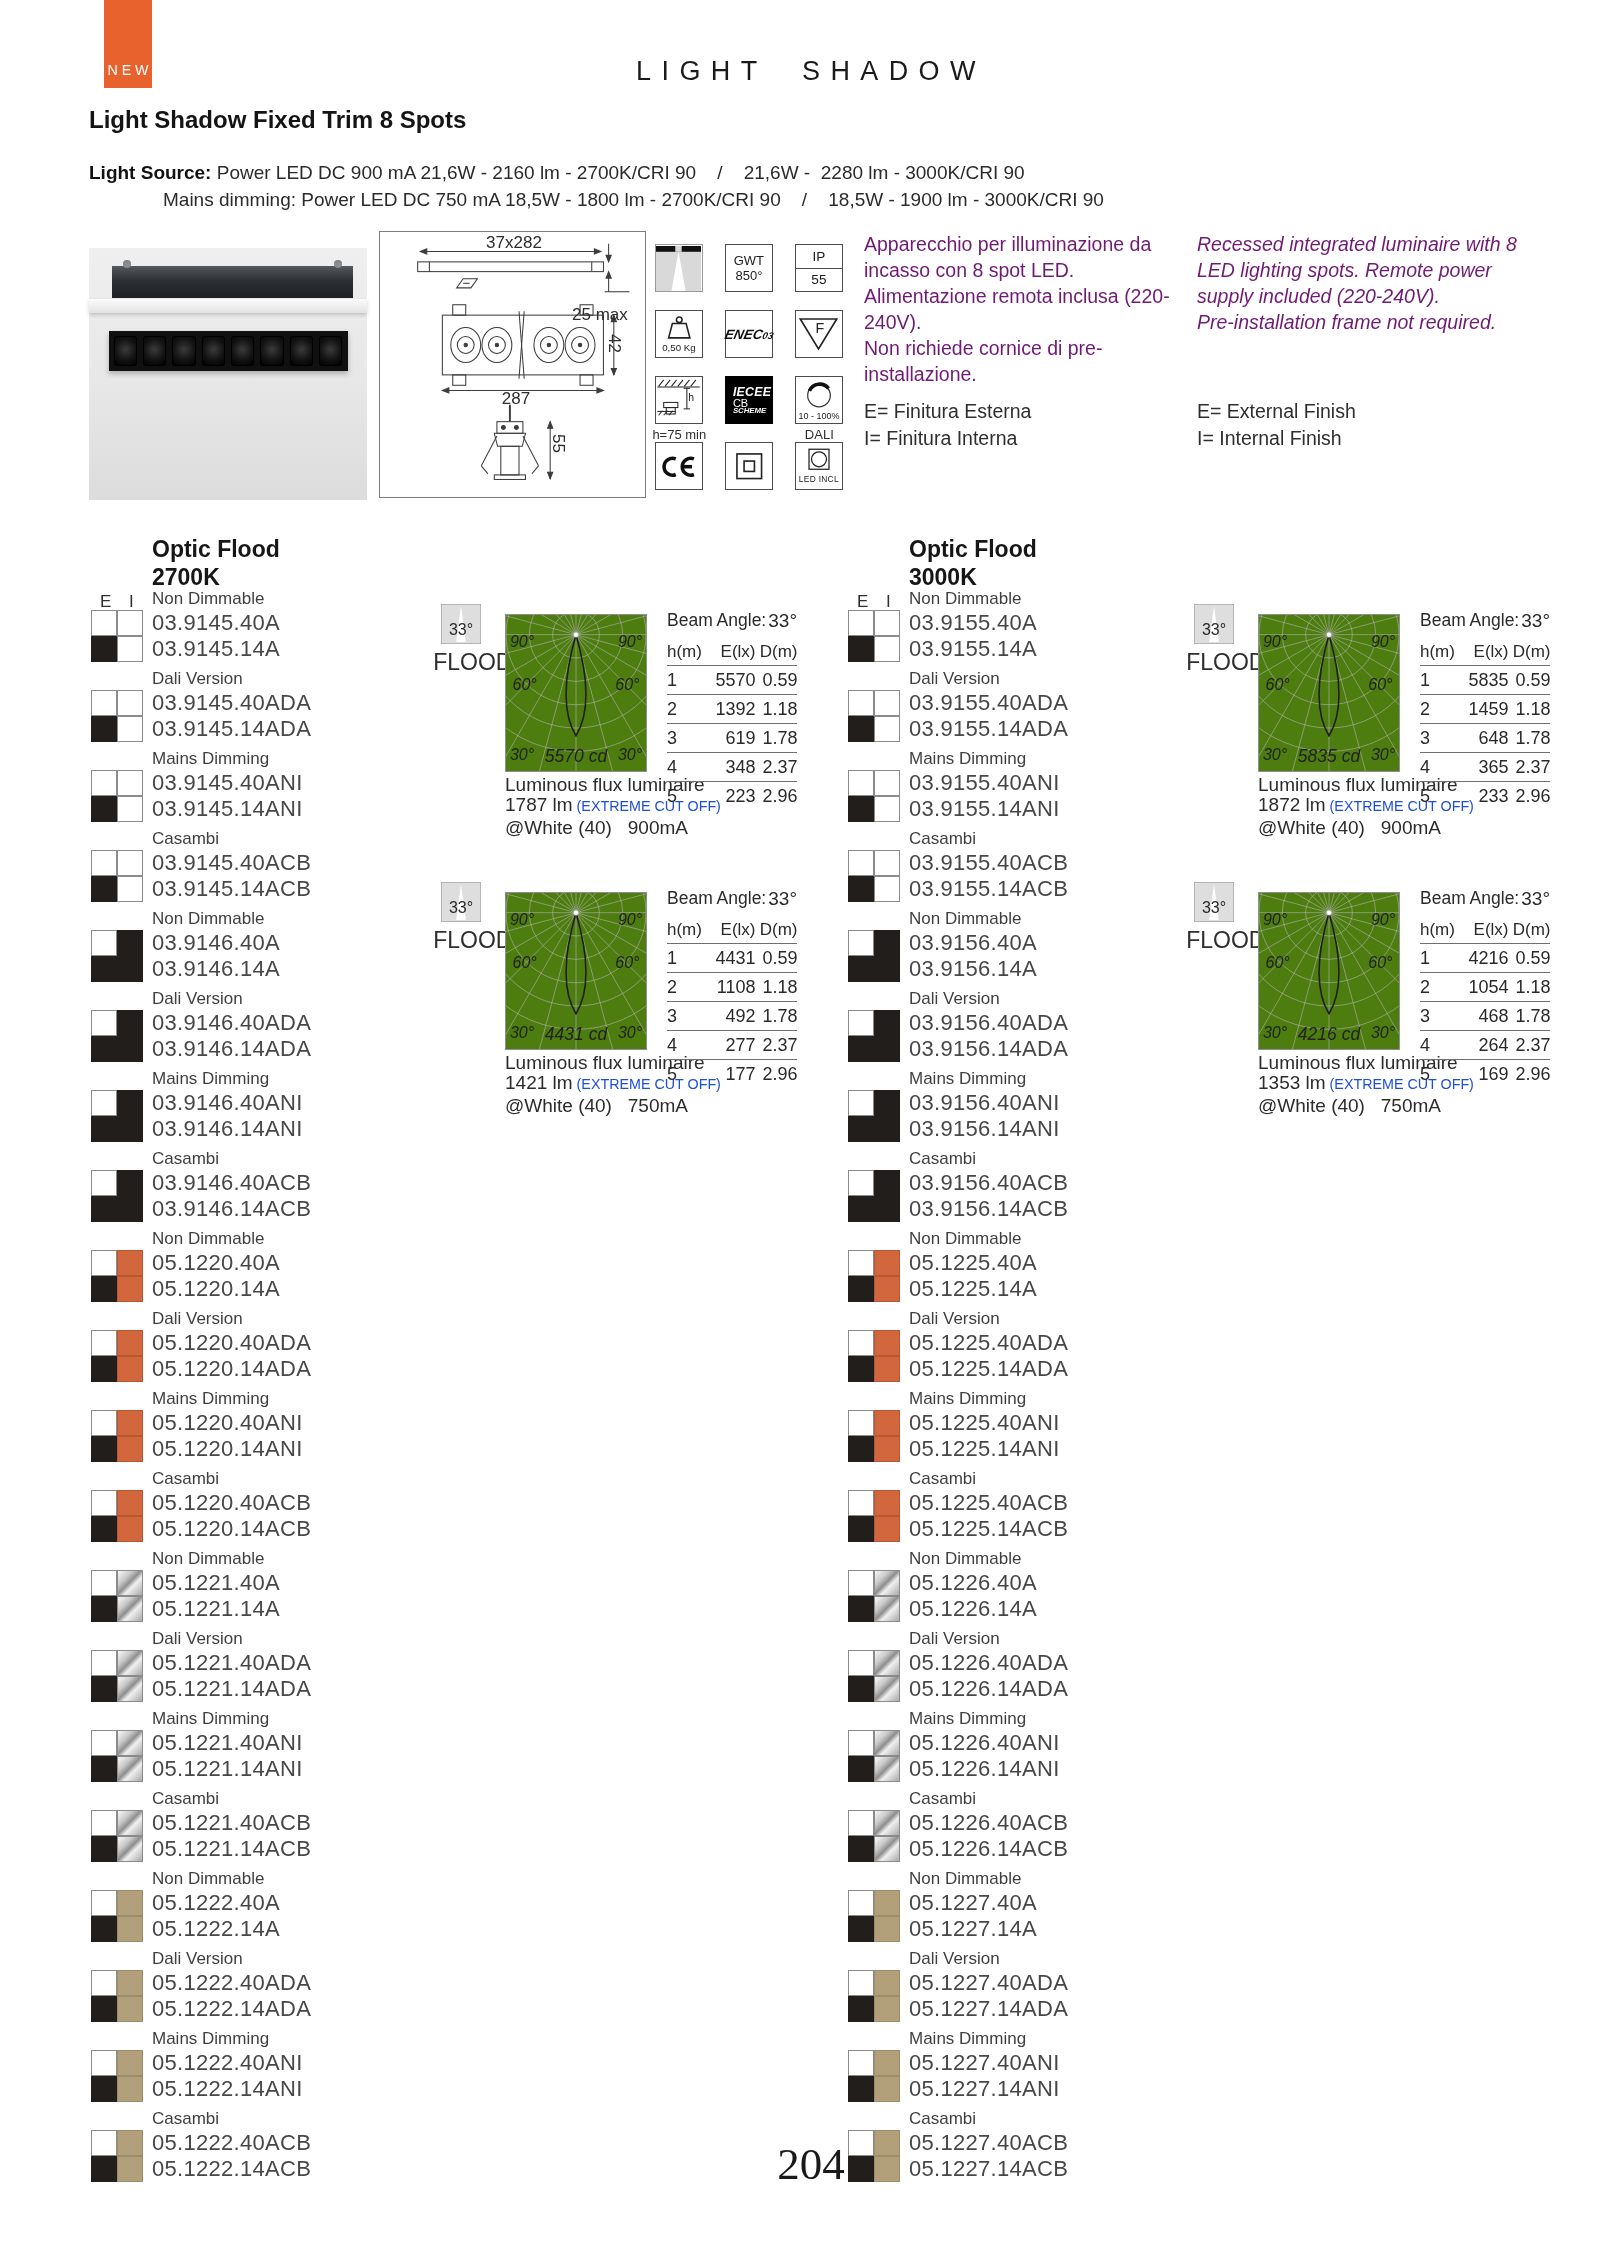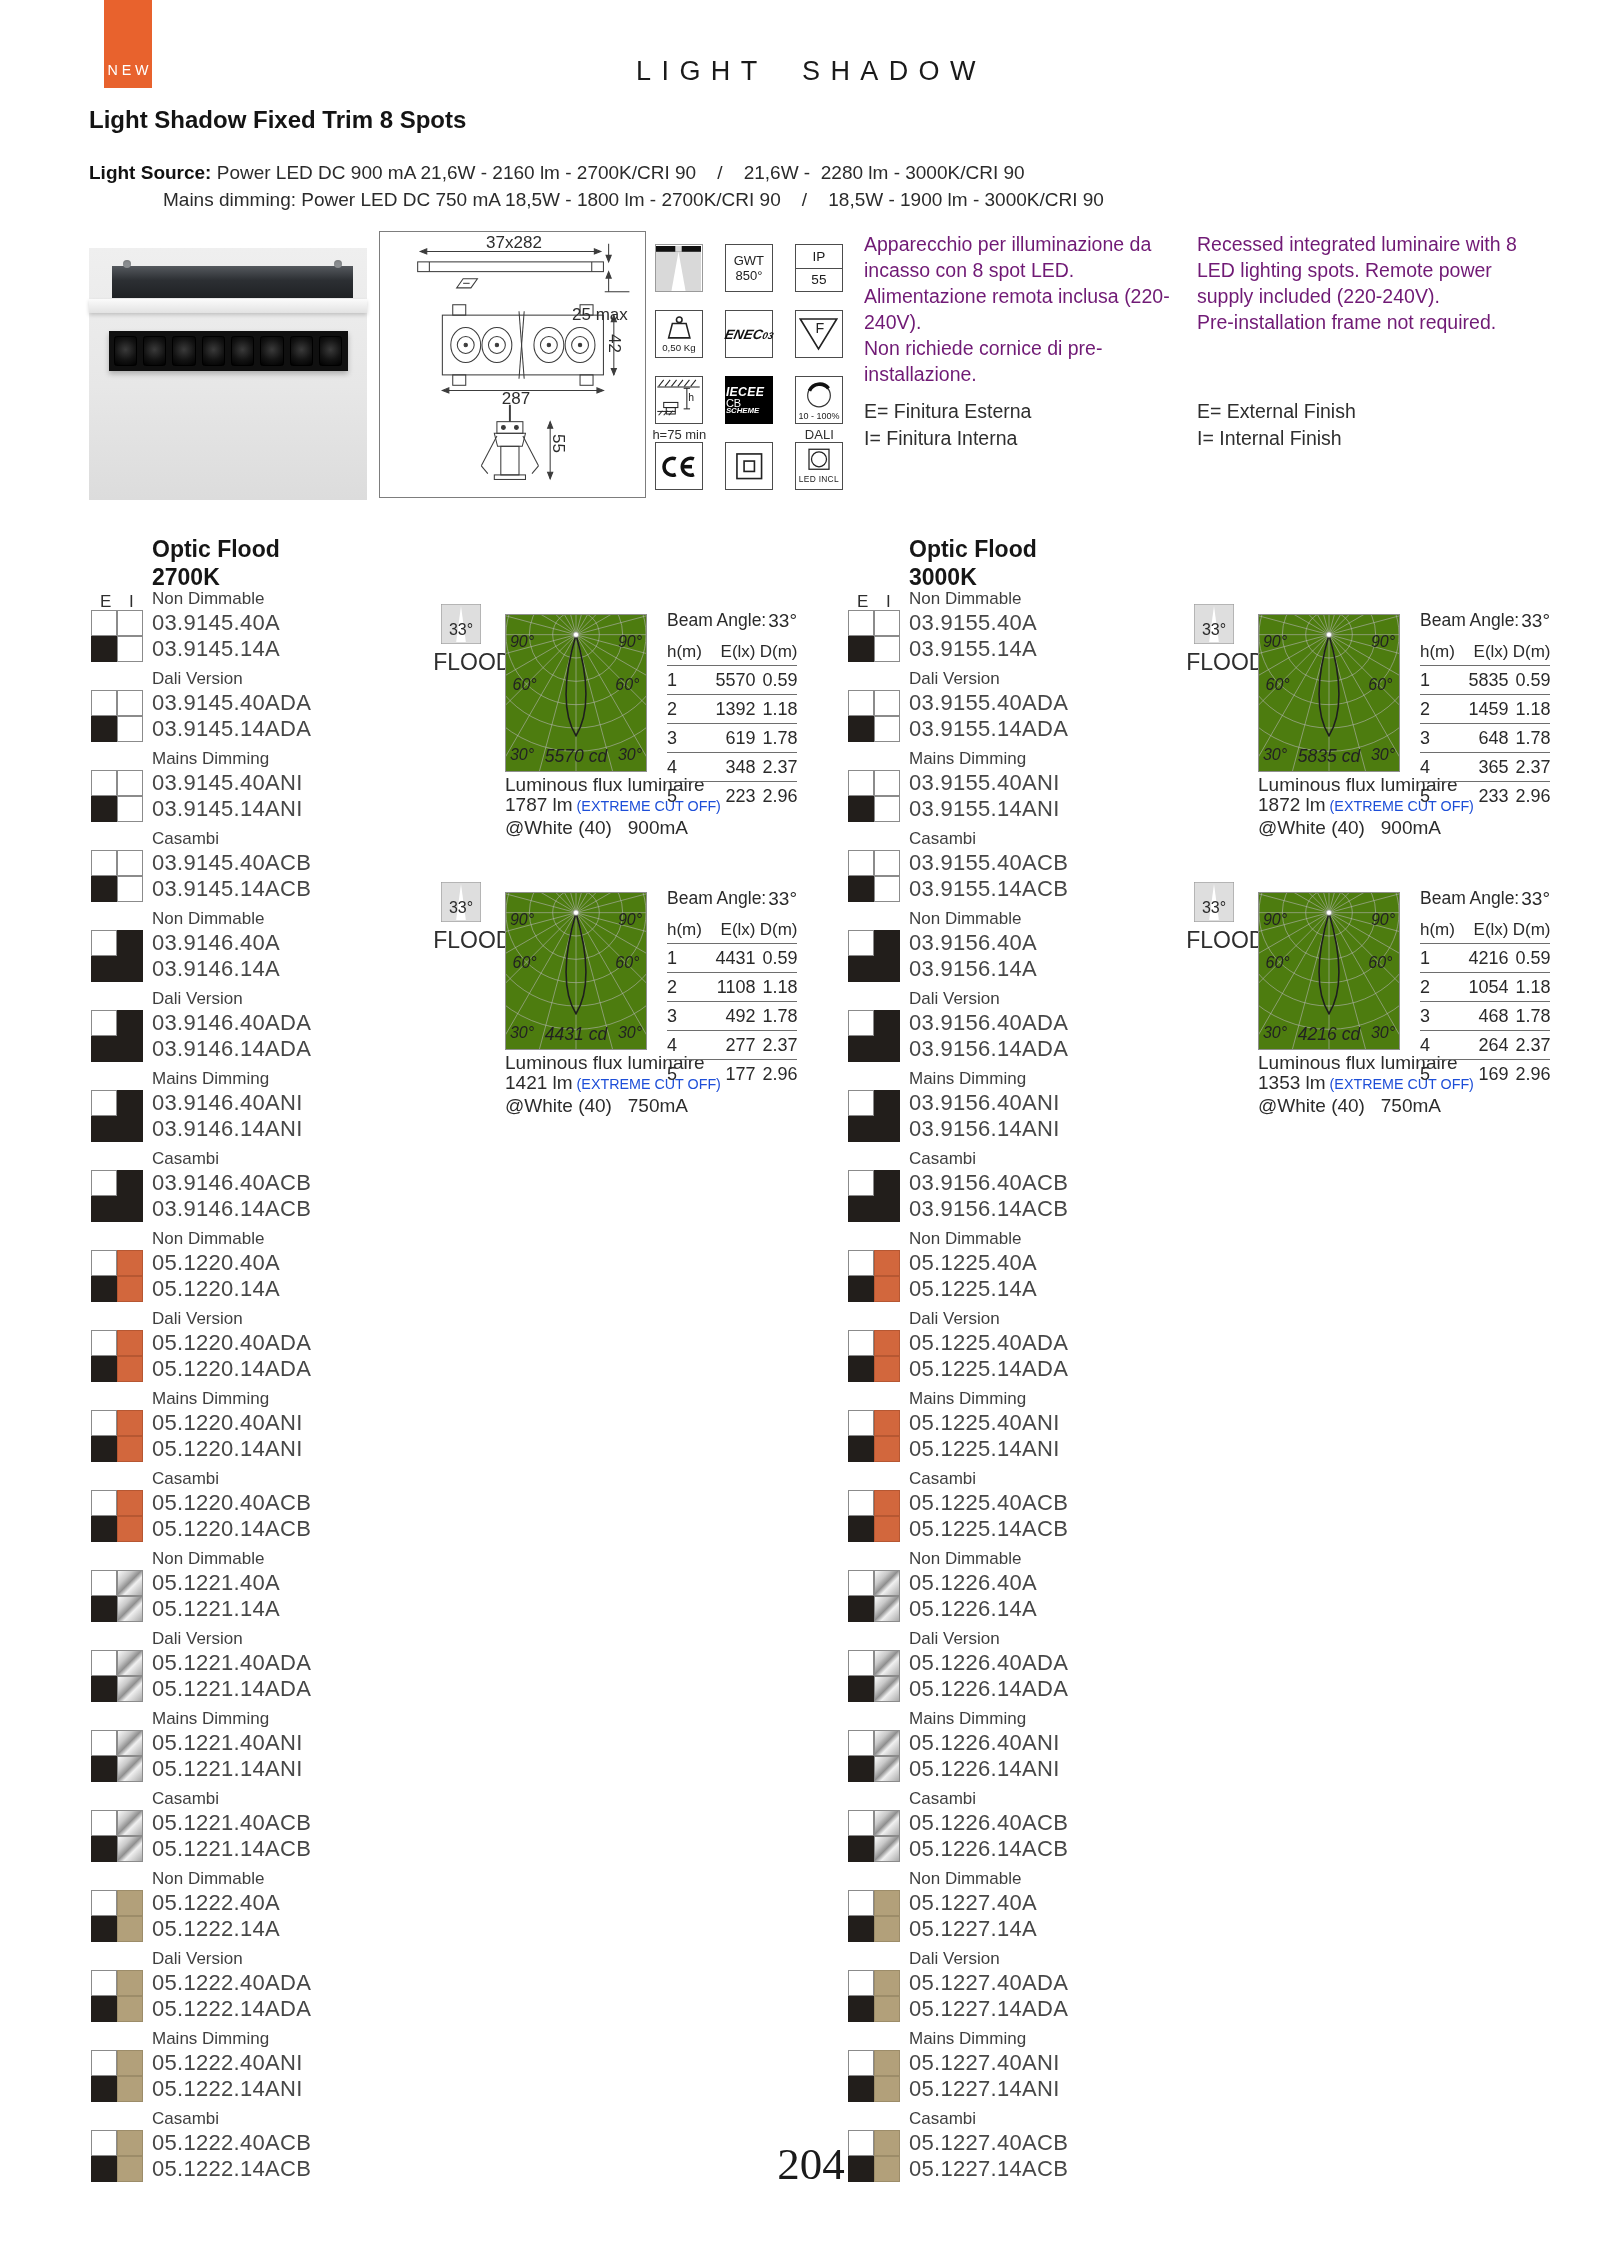--- a/index.html
+++ b/index.html
@@ -43,40 +43,40 @@
   .d-287{left:97px;top:157px;width:78px;text-align:center;}
   .d-55{left:188px;top:202px;}
 
   
   .icons{position:absolute;left:651px;top:243px;width:209px;display:grid;
          grid-template-columns:repeat(3,70px);grid-auto-rows:66px;}
   .ico{position:relative;width:70px;}
   .ibox{position:absolute;left:3.9px;top:1.3px;width:48px;height:48px;border:1.3px solid #4c4c4c;background:#fff;
         box-sizing:border-box;display:flex;flex-direction:column;align-items:center;justify-content:center;}
   .ibox.nob{border:0.6px solid #9a9a9a;}
-  .ibox.blk{background:#000;border-color:#000;align-items:flex-start;justify-content:center;padding-left:0;}
+  .ibox.blk{background:#000;border-color:#000;align-items:flex-start;justify-content:center;padding-left:7px;}
   .ico .under{position:absolute;left:-5.2px;top:52px;width:67px;text-align:center;font-size:13px;color:#2e2e2e;}
   .gwt span{font-size:13px;line-height:15.6px;color:#222;}
   .ipbox .ip-top{font-size:13.6px;line-height:22px;width:100%;text-align:center;border-bottom:1.3px solid #4c4c4c;box-sizing:border-box;}
   .ipbox .ip-bot{font-size:13.6px;line-height:22px;width:100%;text-align:center;}
   .ico-cap{font-size:9.7px;color:#222;margin-top:1.3px;}
   .ico-cap.small{font-size:8.4px;letter-spacing:0.3px;}
   .enec{font-style:italic;font-weight:bold;font-size:13.6px;transform:skewX(-12deg);color:#111;}
   .enec b{font-size:9.7px;}
   .fletter{position:absolute;left:0;width:48px;text-align:center;top:9px;font-size:14.3px;color:#222;}
   .hletter{position:absolute;right:7.8px;top:14.3px;font-size:10.4px;color:#222;}
   .range{font-size:9px;color:#222;margin-top:0.6px;}
   .iecee-l1{font-style:italic;font-weight:900;font-size:12.3px;color:#fff;letter-spacing:0.3px;}
   .iecee-l2{font-weight:normal;font-size:11px;color:#fff;line-height:8.4px;}
   .iecee-l3{font-style:italic;font-weight:bold;font-size:7.8px;color:#fff;line-height:8.4px;}
 
   
   .desc{position:absolute;top:231px;font-size:19.5px;line-height:26px;color:#701a75;}
   .desc-it{left:864px;width:318px;}
-  .desc-en{left:1197px;width:350px;}
+  .desc-en{left:1197px;width:350px;font-style:italic;}
   .desc p{margin:0;}
   .legend{position:absolute;top:398px;font-size:19.5px;line-height:26.6px;color:#2e2e2e;}
   .legend-it{left:864px;}
   .legend-en{left:1197px;}
 
   
   .pcol{position:absolute;top:535px;width:389px;}
   #col-0{left:91px;}
   #col-1{left:848px;}
   .col-header{margin-left:61px;font-size:23px;font-weight:bold;line-height:28px;color:#161616;height:54px;}

